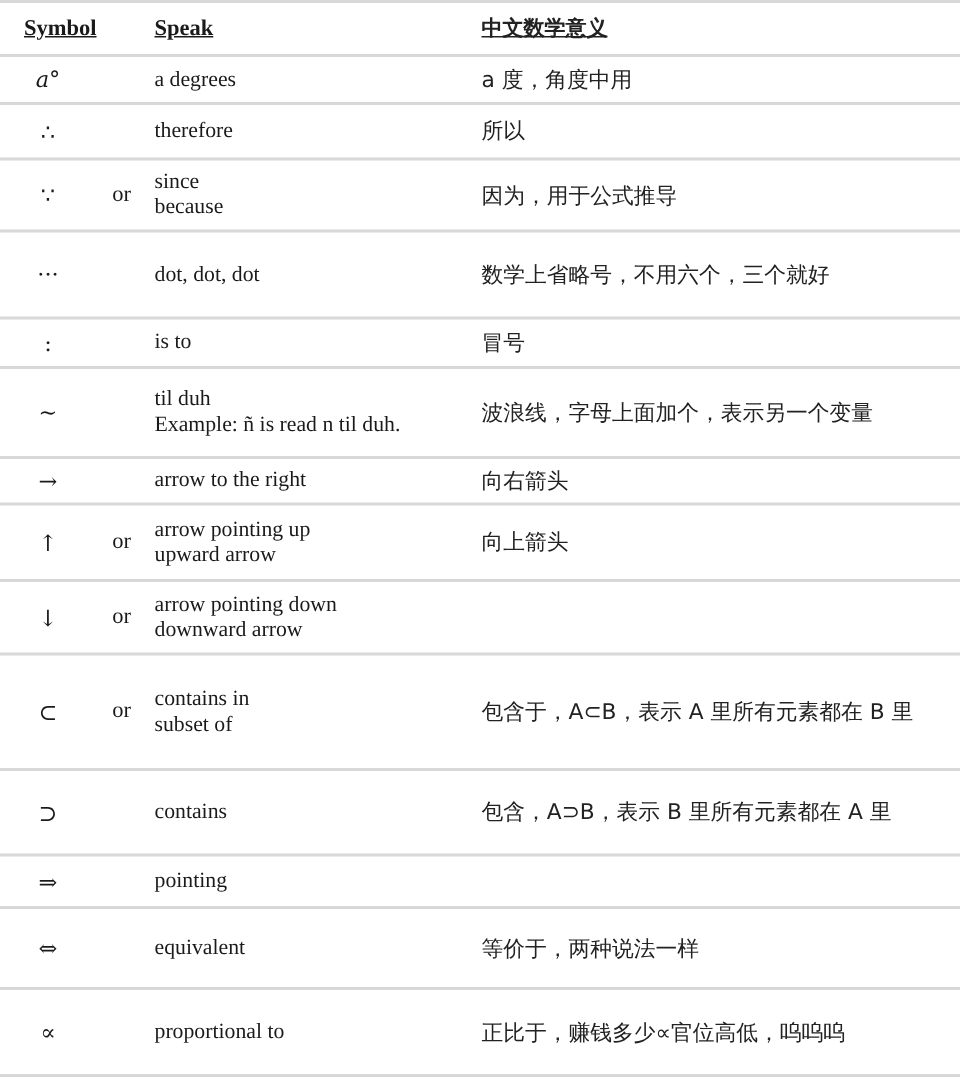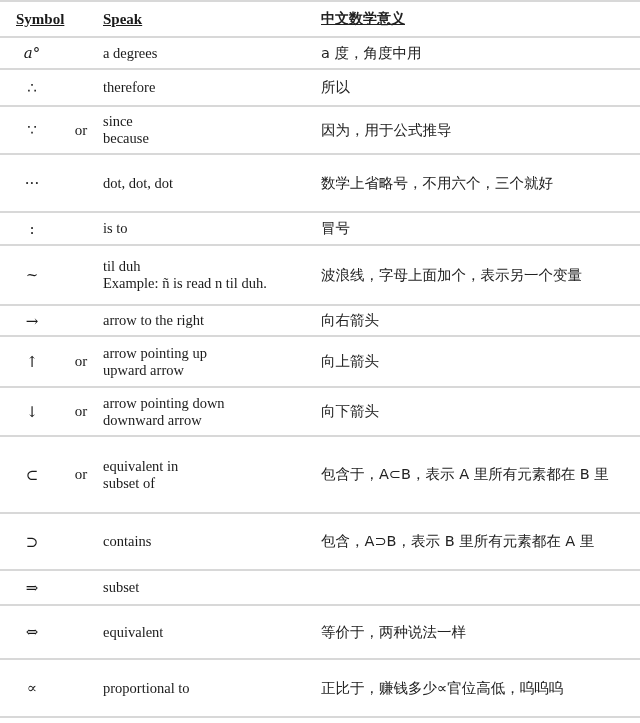--- a/index.html
+++ b/index.html
@@ -101,44 +101,43 @@
         </div>
         <div class="cell c-cn">向上箭头</div>
       </div>
       <div class="row" style="height: 49px;">
         <div class="cell c-sym">↓</div>
         <div class="cell c-or">or</div>
         <div class="cell c-speak">
           <span>arrow pointing down</span>
           <span>downward arrow</span>
         </div>
-        <div class="cell c-cn">向下箭头</div>
       </div>
       <div class="row" style="height: 77px;">
         <div class="cell c-sym">⊂</div>
         <div class="cell c-or">or</div>
         <div class="cell c-speak">
-          <span>equivalent in</span>
+          <span>contains in</span>
           <span>subset of</span>
         </div>
         <div class="cell c-cn">包含于，A⊂B，表示 A 里所有元素都在 B 里</div>
       </div>
       <div class="row" style="height: 57px;">
         <div class="cell c-sym">⊃</div>
         <div class="cell c-or"></div>
         <div class="cell c-speak">
           <span>contains</span>
         </div>
         <div class="cell c-cn">包含，A⊃B，表示 B 里所有元素都在 A 里</div>
       </div>
       <div class="row" style="height: 35px;">
         <div class="cell c-sym">⇒</div>
         <div class="cell c-or"></div>
         <div class="cell c-speak">
-          <span>subset</span>
+          <span>pointing</span>
         </div>
       </div>
       <div class="row" style="height: 54px;">
         <div class="cell c-sym">⇔</div>
         <div class="cell c-or"></div>
         <div class="cell c-speak">
           <span>equivalent</span>
         </div>
         <div class="cell c-cn">等价于，两种说法一样</div>
       </div>

